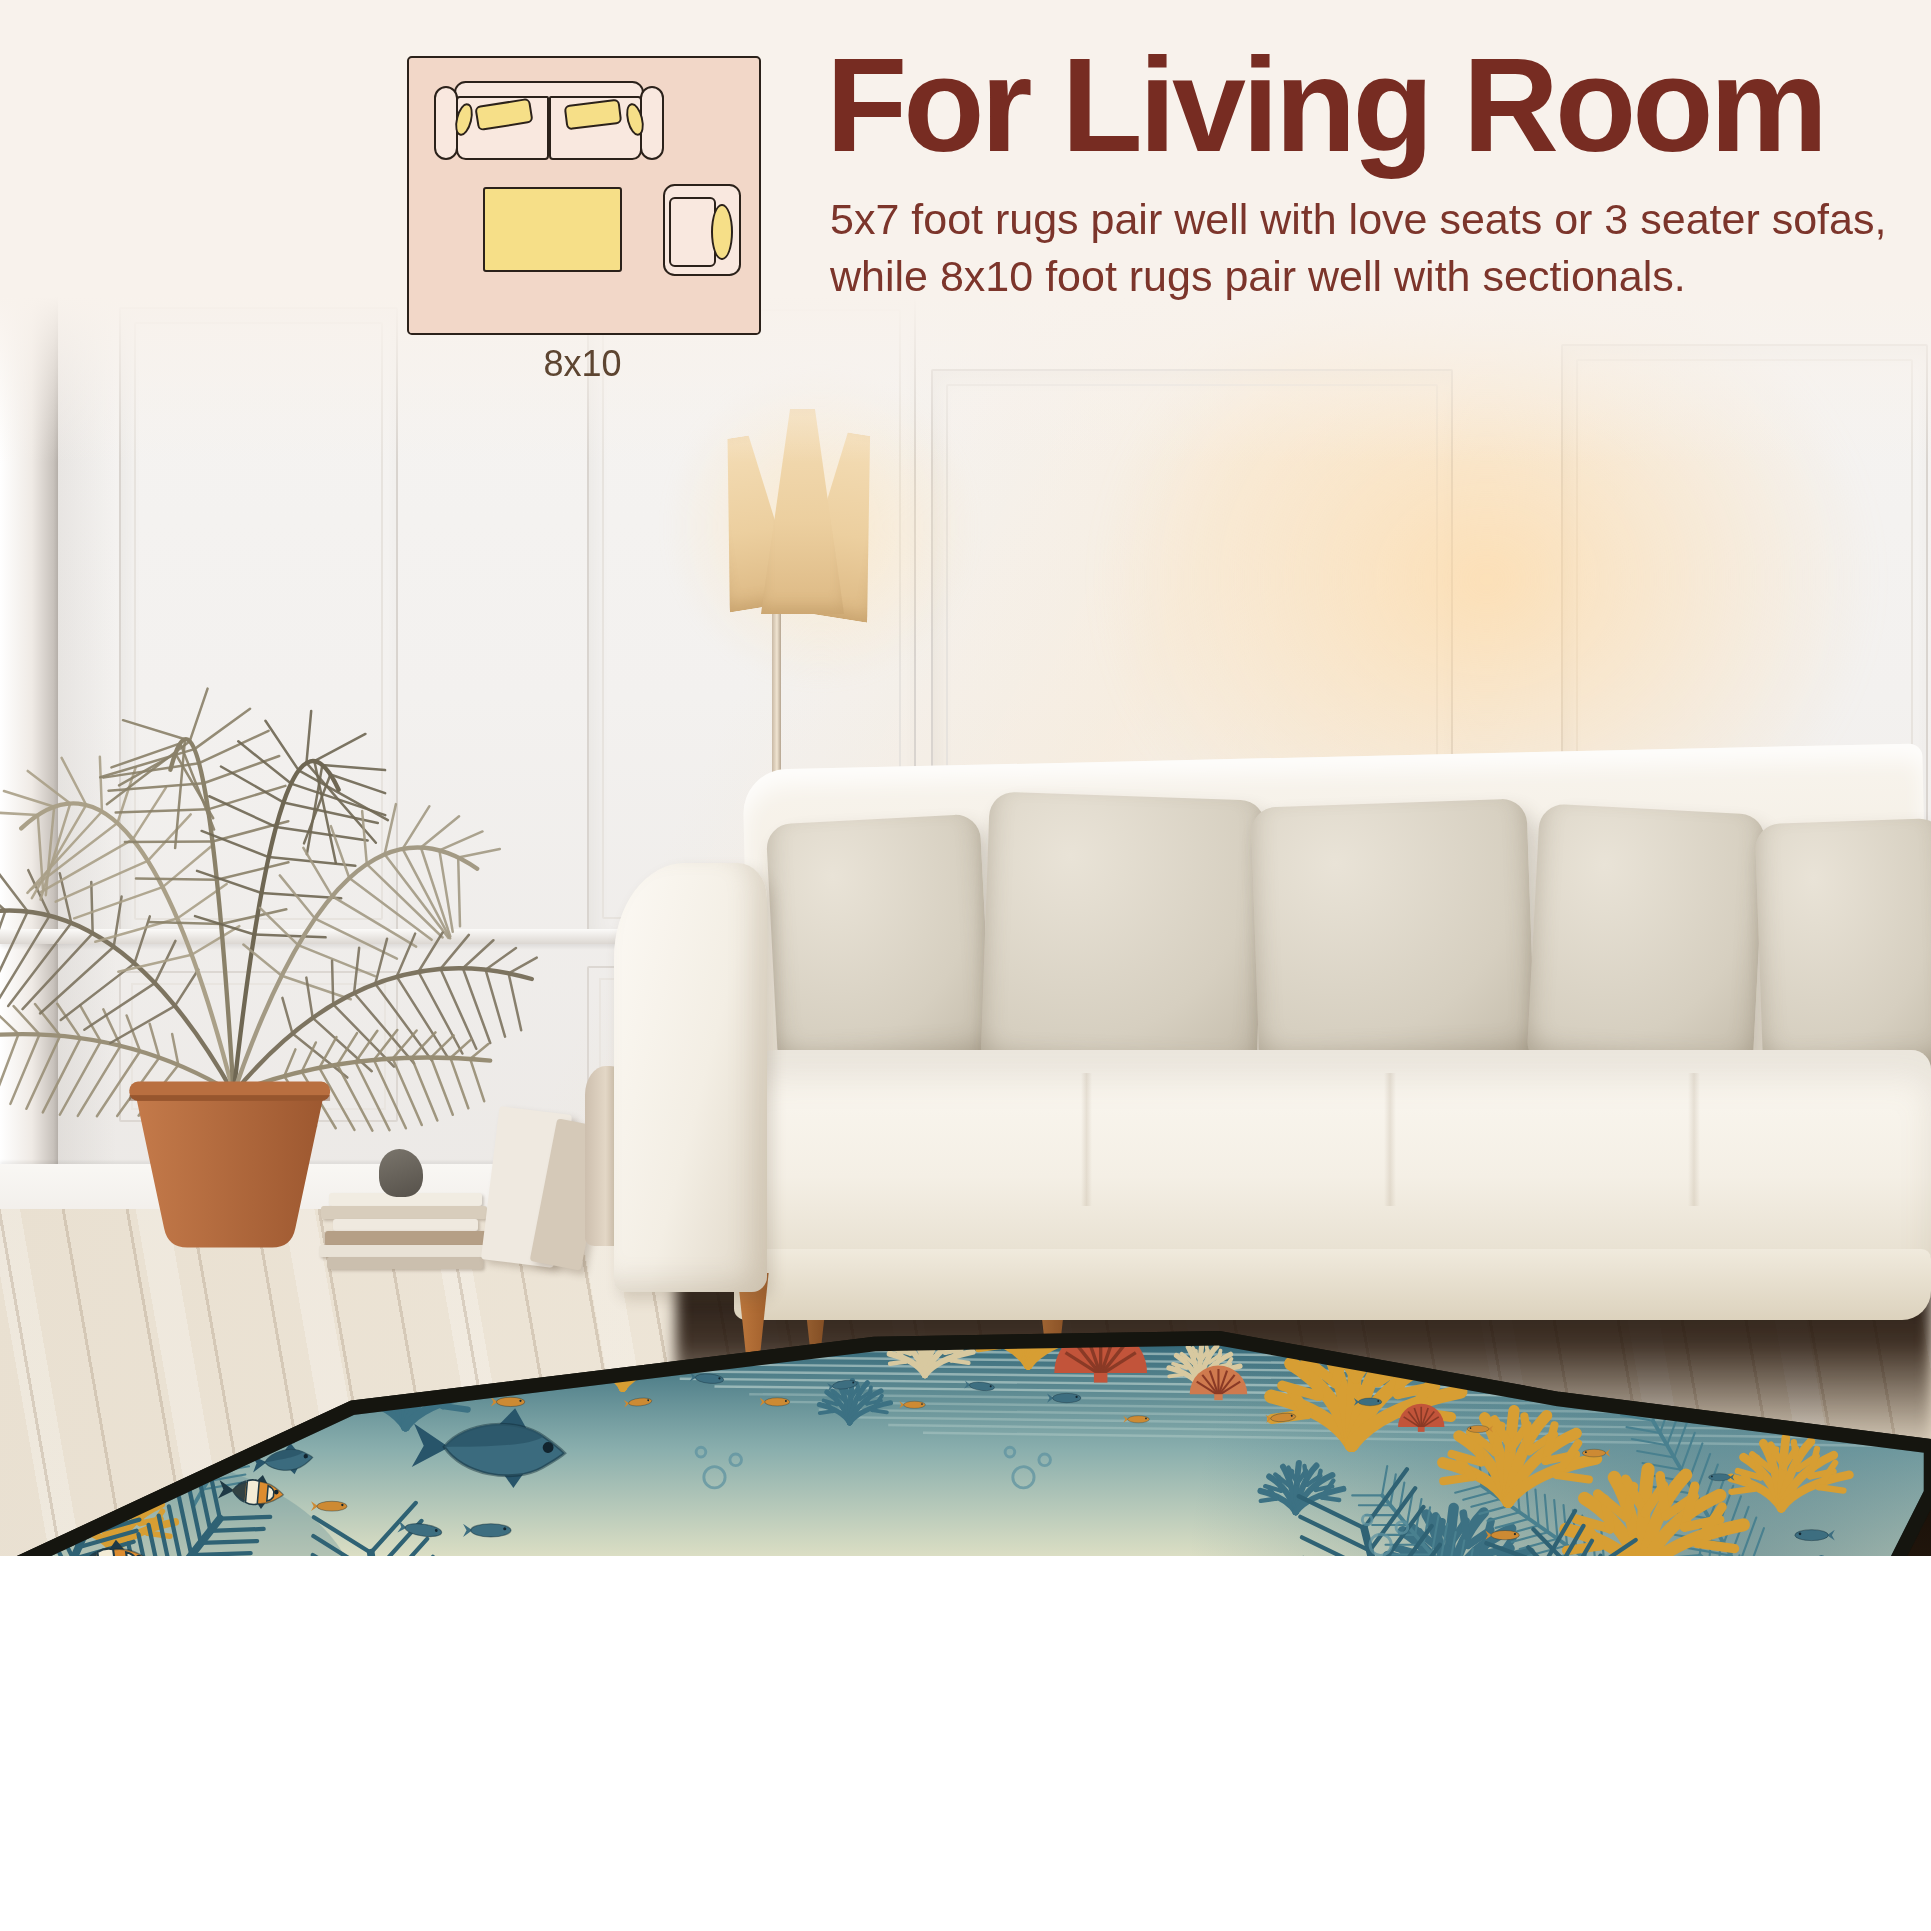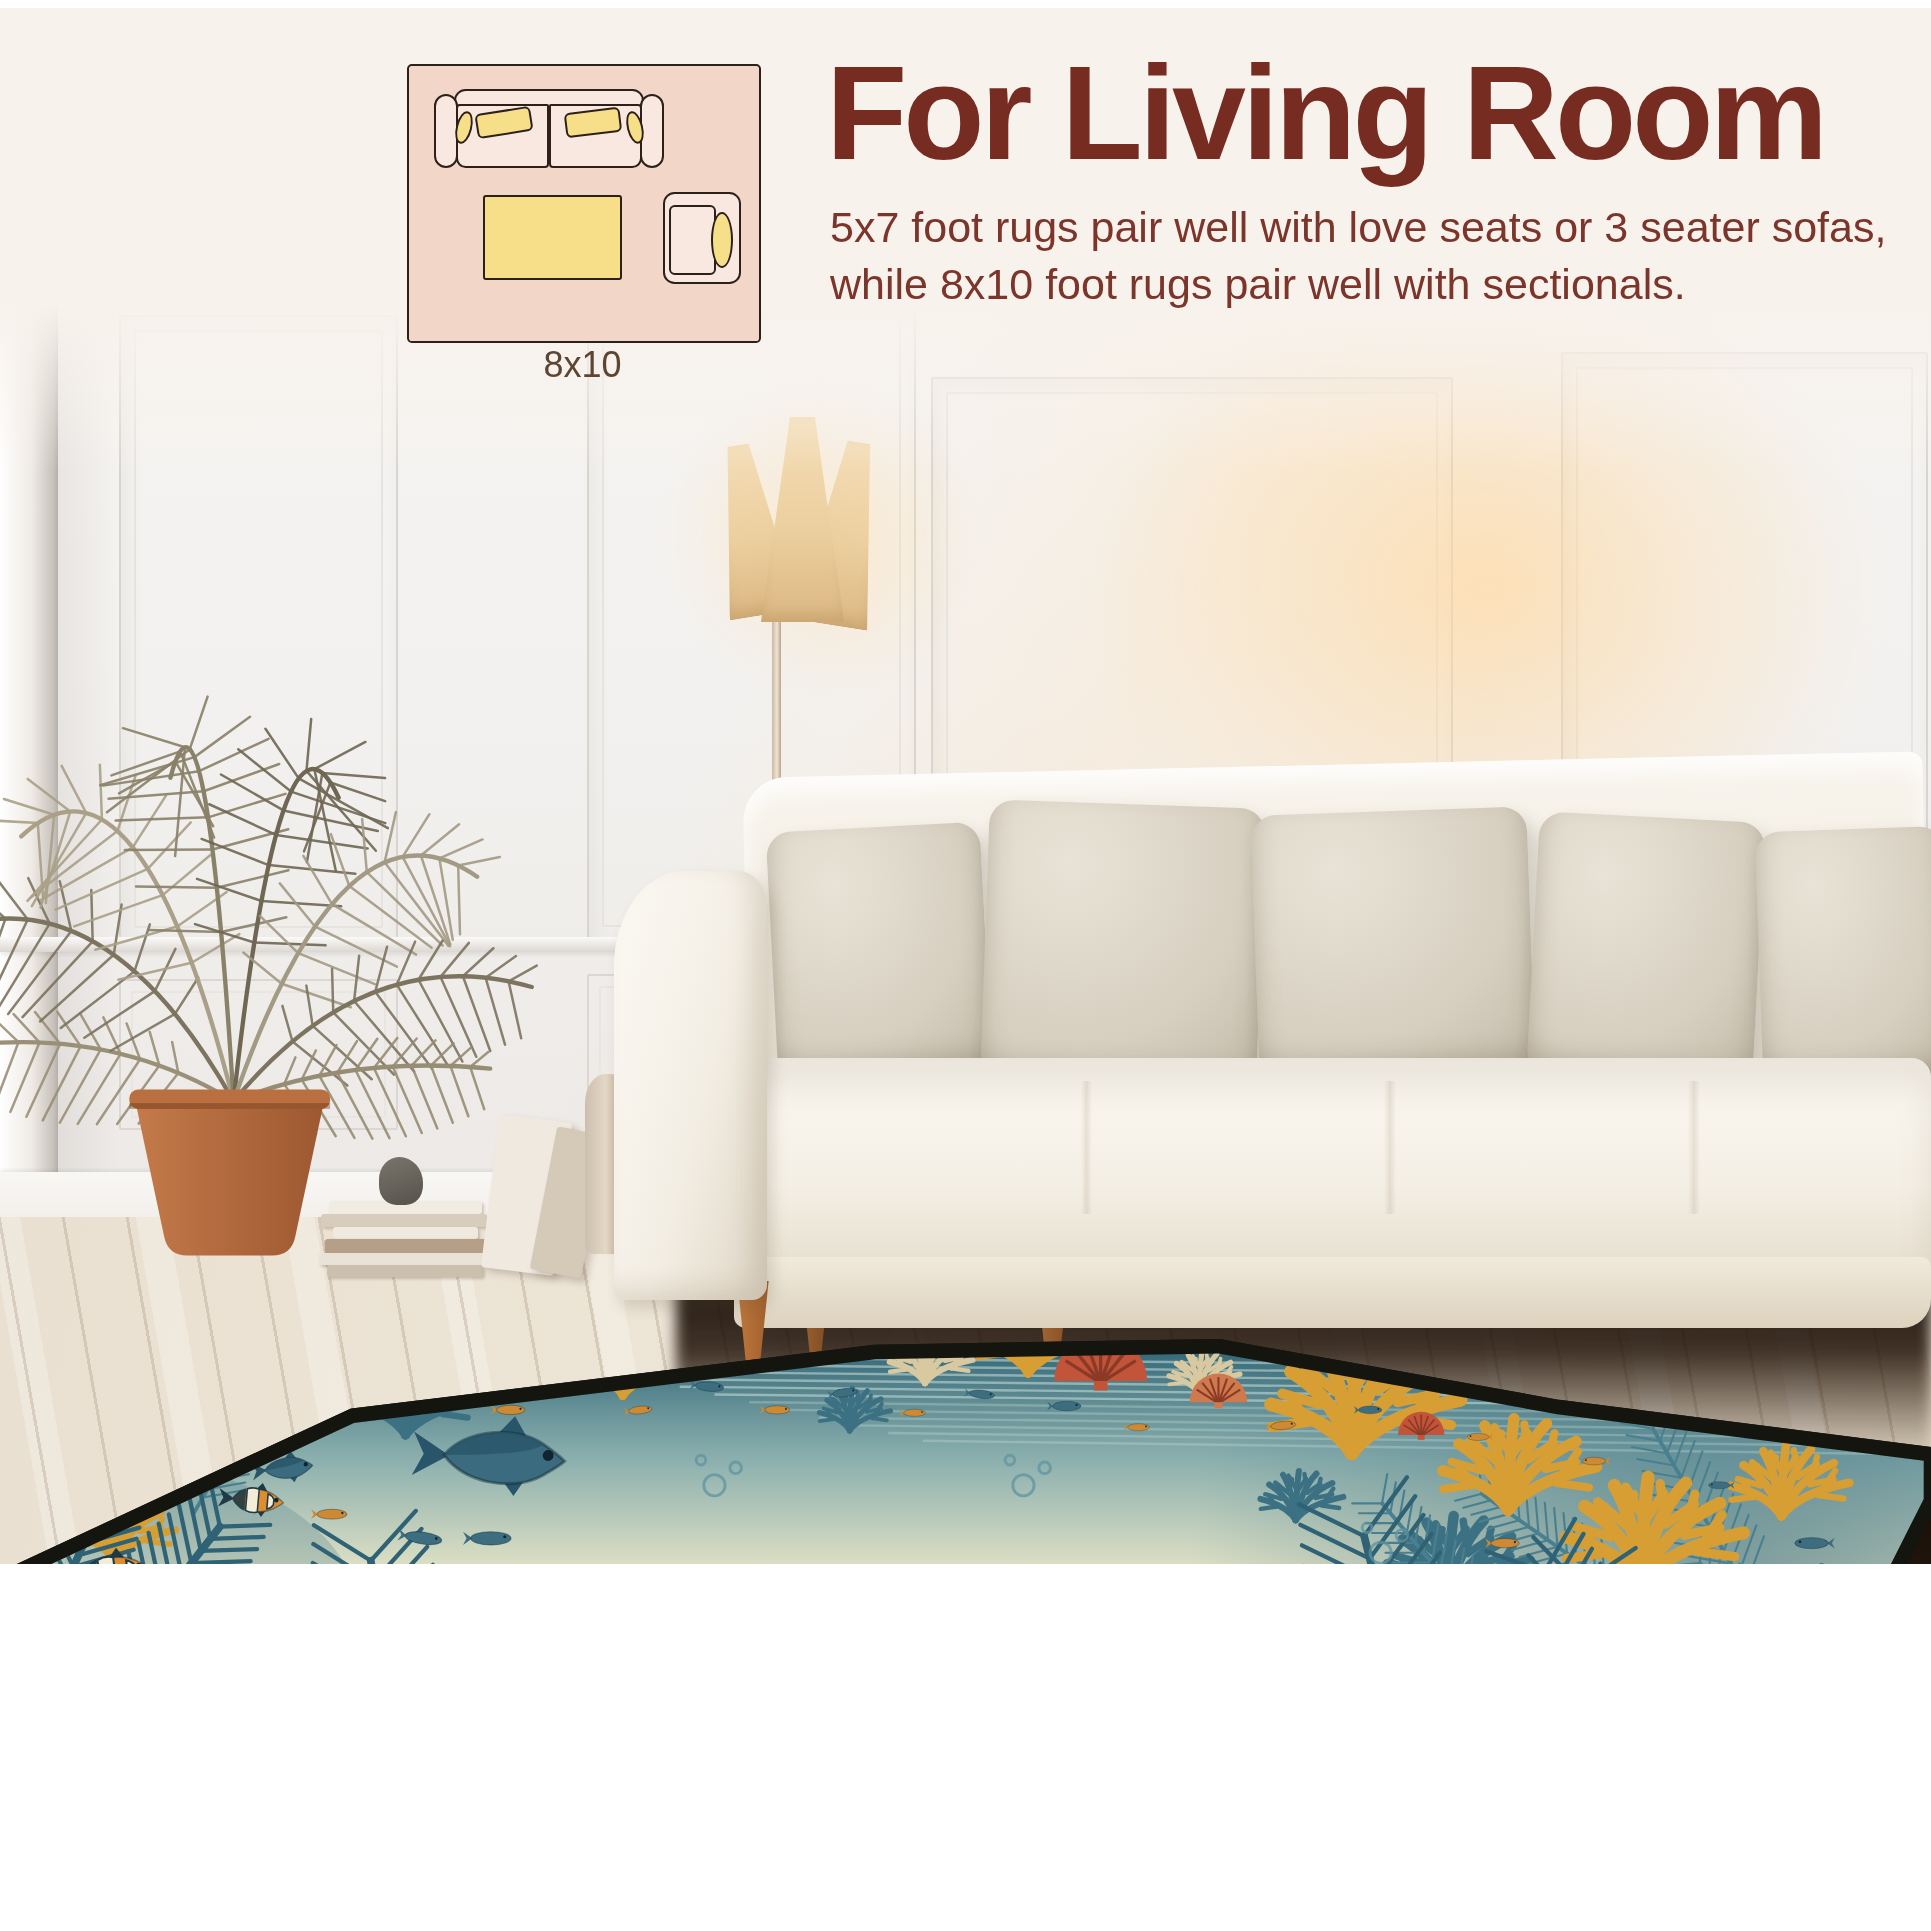--- a/index.html
+++ b/index.html
@@ -1,17 +1,17 @@
 <!DOCTYPE html>
 <html><head>
 <meta charset="utf-8">
 <style>
   html,body{margin:0;padding:0;background:#ffffff;}
   .canvas{position:relative;width:1931px;height:1556px;overflow:hidden;
-          font-family:"Liberation Sans",sans-serif;background:#efe9e2;margin-top:8px;}
+          font-family:"Liberation Sans",sans-serif;background:#efe9e2;}
   .abs{position:absolute;}
 
   
   .wall{left:0;top:0;width:1931px;height:1265px;
     background:
       linear-gradient(90deg,rgba(120,110,100,.20) 0,rgba(120,110,100,0) 6%),
       linear-gradient(115deg,rgba(0,0,0,0) 42%,rgba(255,228,190,.30) 58%,rgba(0,0,0,0) 74%),
       linear-gradient(180deg,#f7f5f3 0%,#f3f1ef 55%,#ebe8e5 100%);}
   .window-jamb{left:0;top:280px;width:58px;height:975px;
     background:linear-gradient(90deg,#ffffff 0%,#efeae5 55%,#c8c2bc 92%,#b5afa9 100%);}
@@ -1590,17 +1590,17 @@
         <div class="tv-cush" style="left:17%;top:26%;width:25%;height:32%;transform:rotate(-9deg);"></div>
         <div class="tv-cush" style="left:57%;top:26%;width:25%;height:32%;transform:rotate(-7deg);"></div>
         <div class="tv-bol" style="left:8%;top:28%;width:7%;height:42%;transform:rotate(14deg);"></div>
         <div class="tv-bol" style="right:8%;top:28%;width:7%;height:42%;transform:rotate(-14deg);"></div>
       </div>
       <div class="d-table" style="left:79px;top:139px;width:135px;height:81px;"></div>
       <div class="tv-chair" style="left:259px;top:136px;width:74px;height:88px;">
         <div class="tv-chair-seat"></div>
           <div class="tv-chair-pil"></div>
       </div>
-      <div class="d-label" style="top:288px;">8x10</div>
+      <div class="d-label" style="top:295px;">8x10</div>
     </div>
   </div>
 </div>
 
 
 </body></html>

